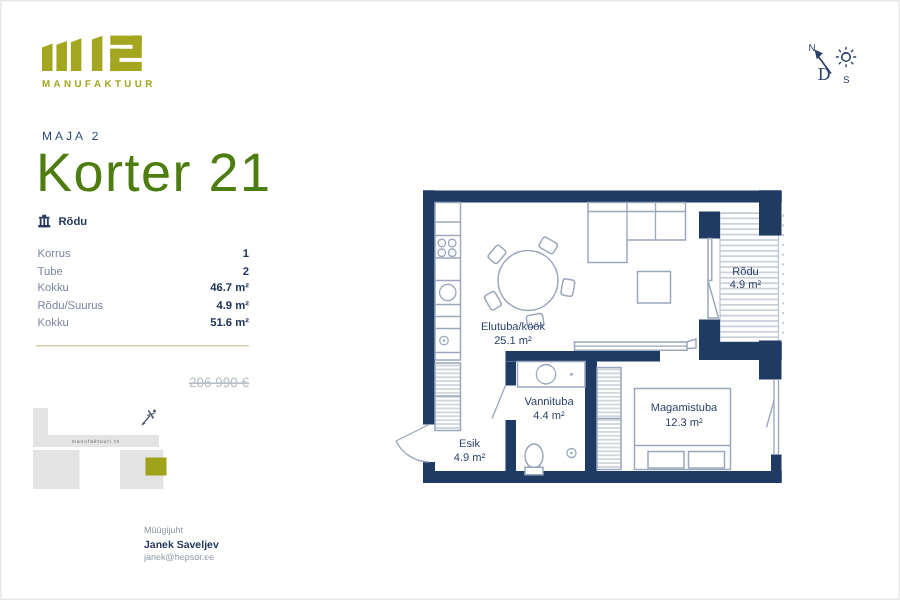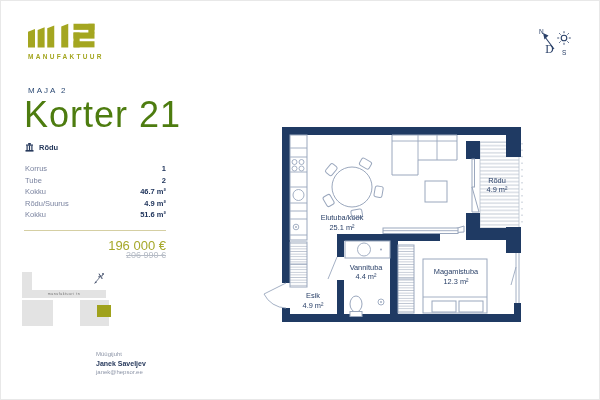--- a/index.html
+++ b/index.html
@@ -116,21 +116,20 @@
       <div class="spec-label">Rõdu/Suurus</div>
       <div class="spec-value">4.9 m²</div>
     </div>
     <div class="spec-row">
       <div class="spec-label">Kokku</div>
       <div class="spec-value">51.6 m²</div>
     </div>
   </div>
   <div class="abs" id="divider"></div>
 
-  <div class="abs" id="price-current">196 000 €</div>
   <div class="abs" id="price-original">206 990 €</div>
 
   <div class="abs" id="siteplan">
     <div class="sp-block" style="left:0;top:1px;width:10px;height:21px"></div>
     <div class="sp-block" id="sp-street" style="left:0;top:19px;width:84px;height:7.5px">
       <span>manufaktuuri tn</span>
     </div>
     <svg class="abs" style="left:68px;top:0" width="16" height="16" viewBox="0 0 16 16">
       <g stroke="#4a5670" stroke-width="0.8" fill="none">
         <line x1="10" y1="6" x2="5" y2="12"></line>

